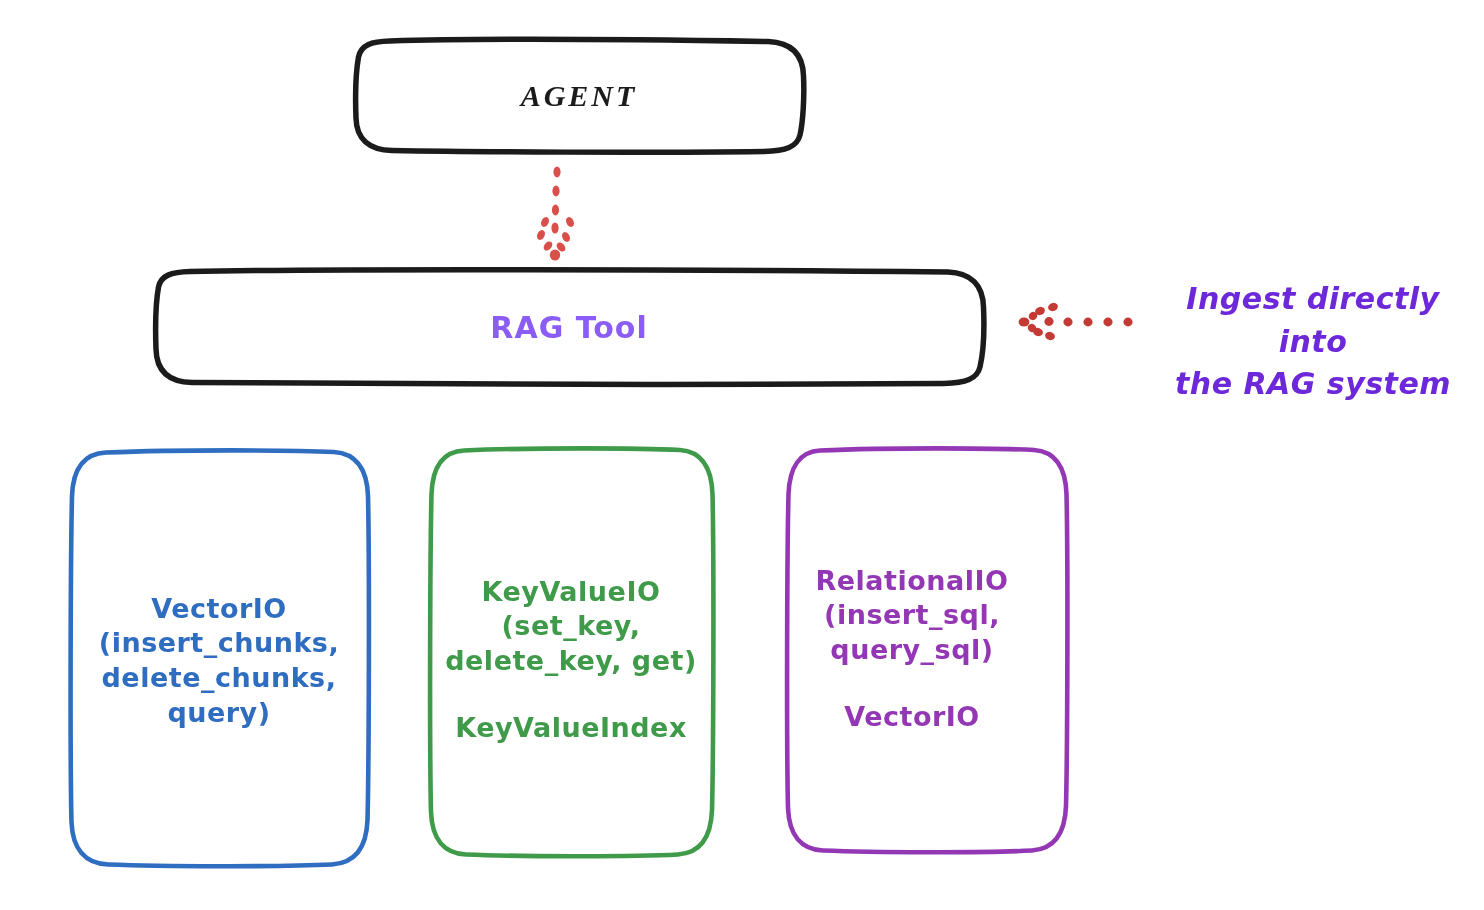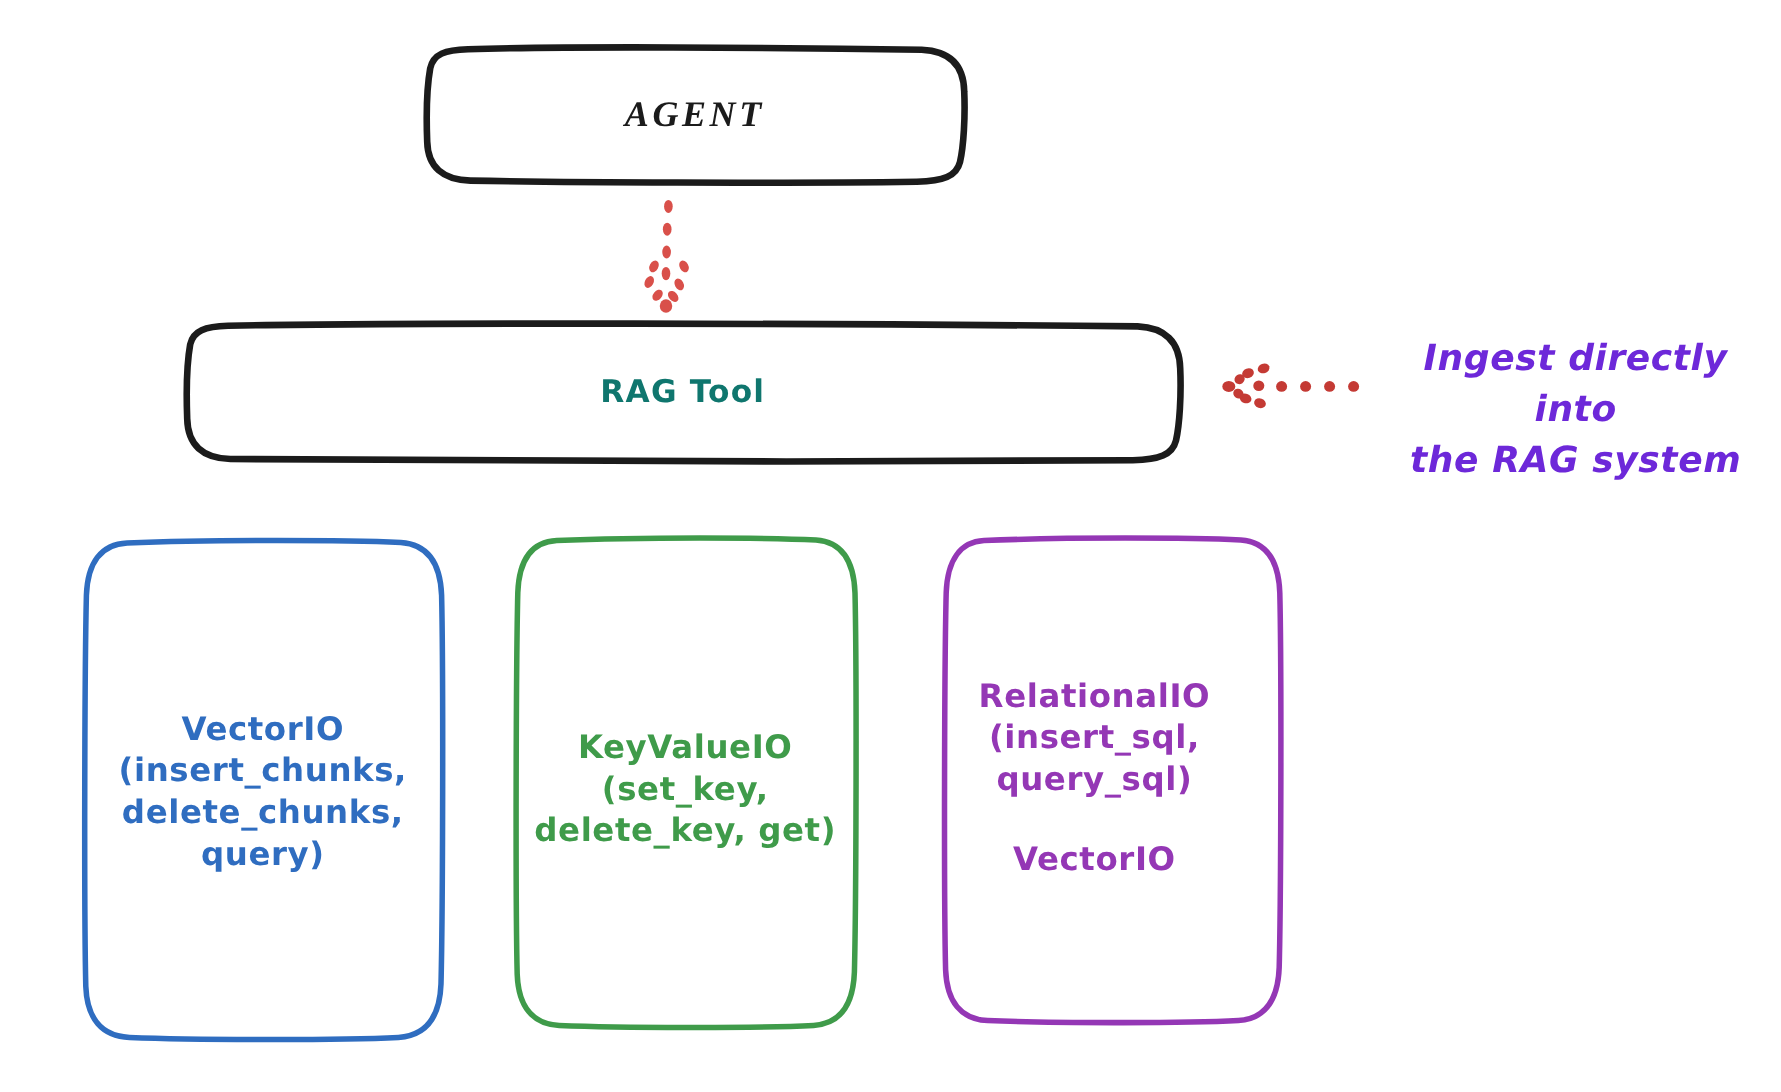--- a/index.html
+++ b/index.html
@@ -51,24 +51,24 @@
     letter-spacing: 3px;
     color: #1b1b1b;
     font-family: Liberation Serif, serif;
   }
   
   #rag-label {
     left: 155px;
     top: 270px;
     width: 828px;
     height: 114px;
-    font-size: 26px;
+    font-size: 30px;
     font-weight: 600;
     letter-spacing: 1px;
-    color: #0f766e;
+    color: #8b5cf6;
   }
   
   .store-label {
     position: absolute;
     display: flex;
     flex-direction: column;
     align-items: center;
     justify-content: center;
     text-align: center;
     pointer-events: none;
@@ -228,20 +228,21 @@
     <span class="store-api">VectorIO
 (insert_chunks,
 delete_chunks,
 query)</span>
   </div>
 
   <div class="store-label hand" id="keyvalueio-label">
     <span class="store-api">KeyValueIO
 (set_key,
 delete_key, get)</span>
+    <span class="store-index">KeyValueIndex</span>
   </div>
 
   <div class="store-label hand" id="relationalio-label">
     <span class="store-api">RelationalIO
 (insert_sql,
 query_sql)</span>
     <span class="store-index">VectorIO</span>
   </div>
 
   <div class="hand" id="ingest-annotation">Ingest directly into

